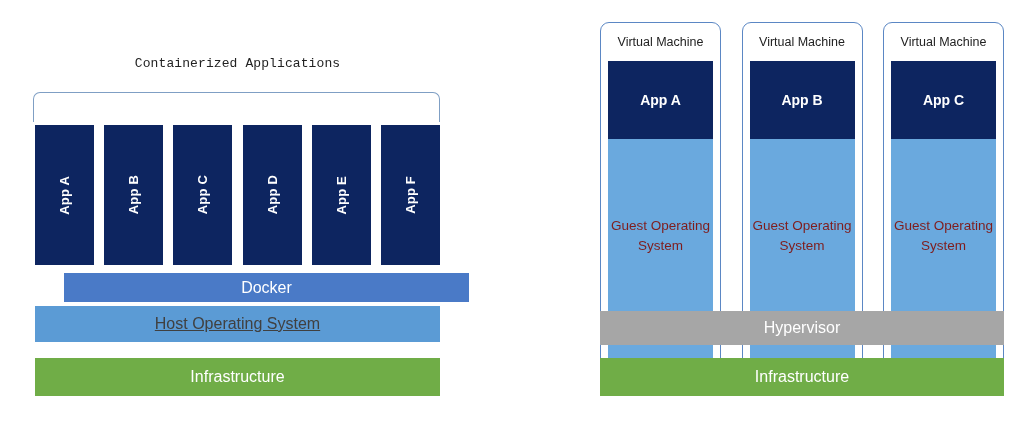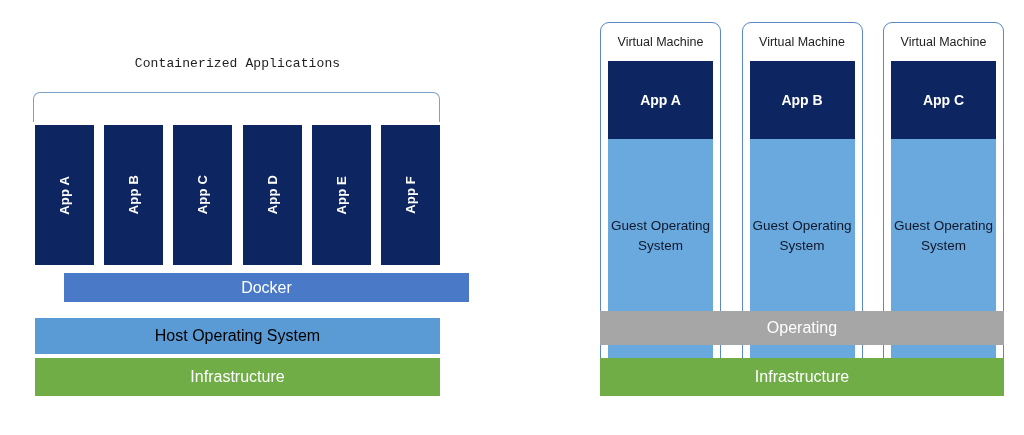--- a/index.html
+++ b/index.html
@@ -95,26 +95,27 @@
     top: 273px;
     width: 405px;
     height: 29px;
     background: #4a7ac7;
     color: #ffffff;
     font-size: 16px;
     margin-left: 29px;
   }
   #host-os-layer {
     left: 35px;
-    top: 318px;
+    top: 306px;
     width: 405px;
     height: 36px;
     background: #5b9bd5;
-    color: #000000;
-    font-size: 16px;
+    color: #404040;
+    font-size: 16px;
+    text-decoration: underline;
   }
   #infrastructure-layer-left {
     left: 35px;
     top: 358px;
     width: 405px;
     height: 38px;
     background: #70ad47;
     color: #ffffff;
     font-size: 16px;
   }
@@ -161,21 +162,21 @@
     color: #ffffff;
     font-size: 14px;
     font-weight: bold;
     display: flex;
     align-items: center;
     justify-content: center;
   }
   .vm-guest-os {
     flex: 1;
     background: #6aa9de;
-    color: #0f172a;
+    color: #7f1d1d;
     font-size: 13.5px;
     line-height: 1.42;
     display: flex;
     align-items: center;
     justify-content: center;
     text-align: center;
     padding-bottom: 28px;
     box-sizing: border-box;
   }
 
@@ -262,19 +263,19 @@
       </div>
 
       <div class="vm-box">
         <div class="vm-title">Virtual Machine</div>
         <div class="vm-app">App C</div>
         <div class="vm-guest-os">Guest Operating System</div>
       </div>
 
     </div>
 
-    <div class="blk" id="hypervisor-layer">Operating</div>
+    <div class="blk" id="hypervisor-layer">Hypervisor</div>
 
     <div class="blk" id="infrastructure-layer-right">Infrastructure</div>
 
   </div>
 
 </div>
 
 </body></html>

